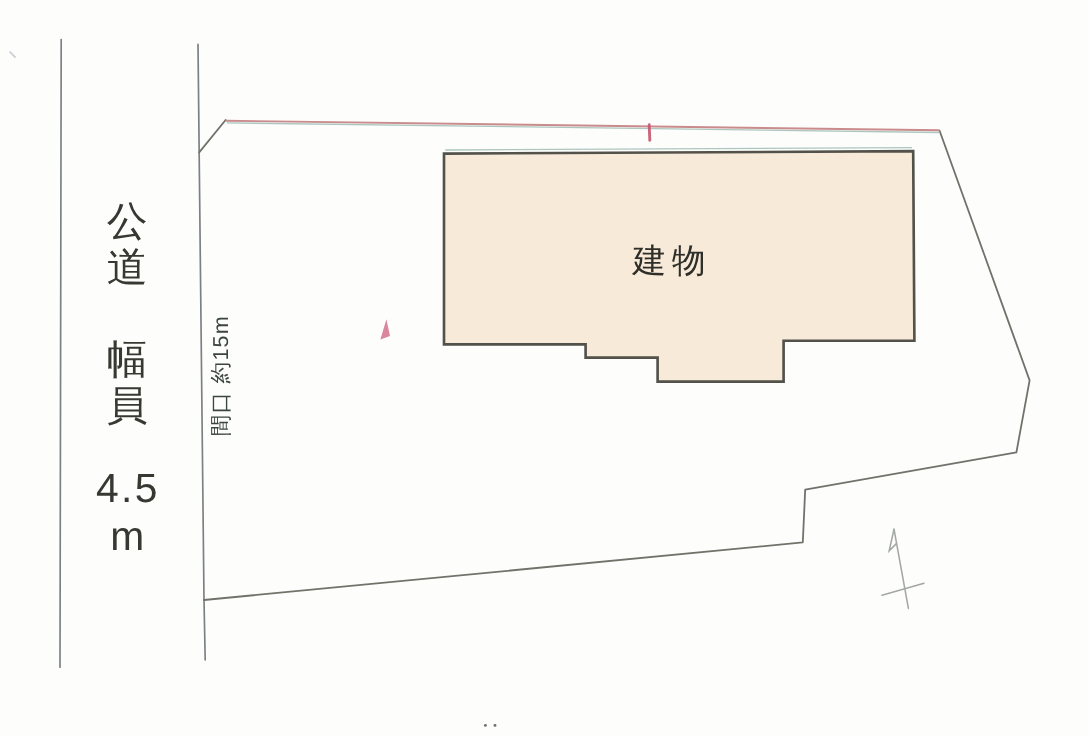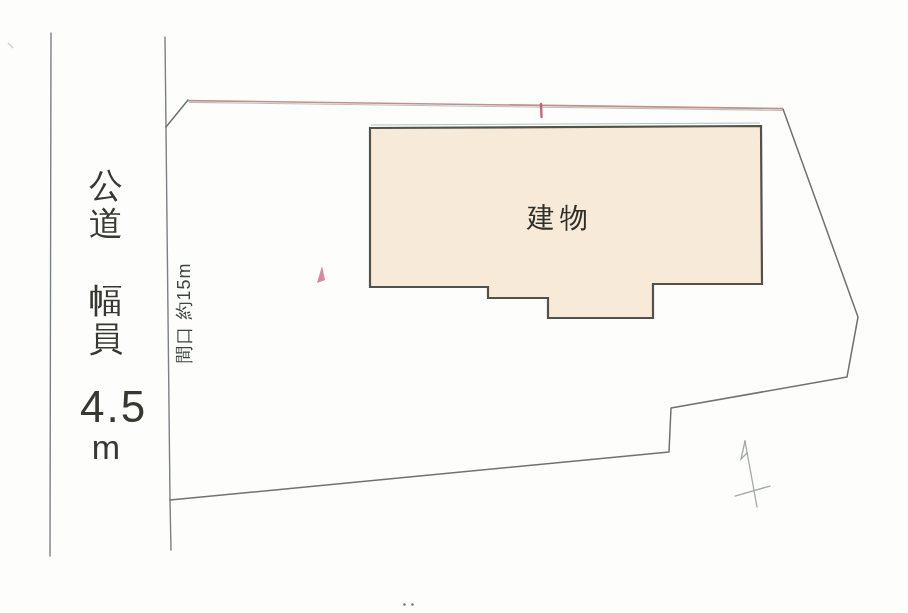--- a/index.html
+++ b/index.html
@@ -38,21 +38,21 @@
 
   .vchar{
     position:absolute;
     left:80px;width:52px;
     text-align:center;
     font-size:34px;line-height:38px;
     color:var(--text);
     font-weight:500;
     letter-spacing:0;
   }
-  .road-width-value{font-size:44px;letter-spacing:2px;}
+  .road-width-value{font-size:34px;letter-spacing:2px;}
   .frontage-label{
     position:absolute;
     left:184px;top:313px;
     transform:translate(-50%,-50%) rotate(-90deg);
     white-space:nowrap;
     font-size:18px;
     letter-spacing:1px;
     color:#3c453e;
     font-weight:500;
   }

